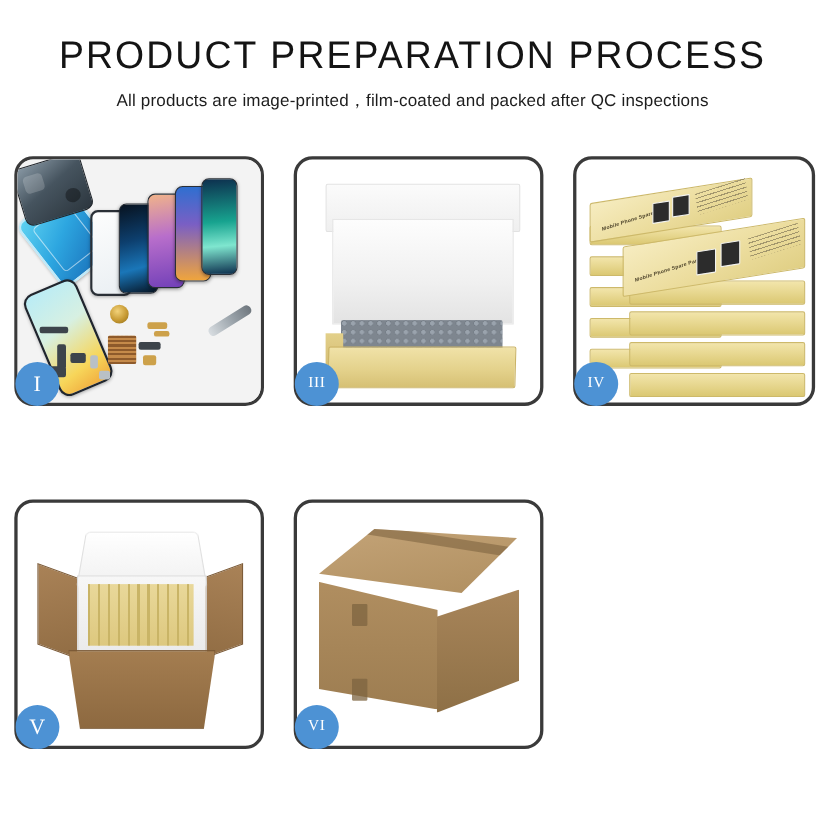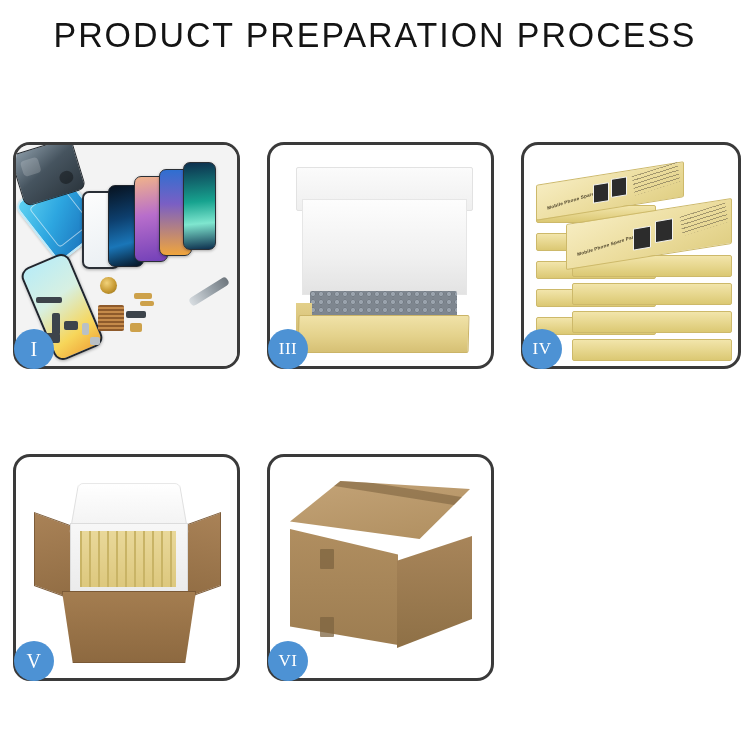--- a/index.html
+++ b/index.html
@@ -12,21 +12,21 @@
     height: 750px;
     overflow: hidden;
     font-family: "Liberation Sans", sans-serif;
     color: #111111;
     position: relative;
   }
 
   
   .header {
     text-align: center;
-    padding-top: 17px;
+    padding-top: 33px;
   }
   .page-title {
     font-family: "Liberation Sans", sans-serif;
     font-size: 35px;
     font-weight: 500;
     letter-spacing: 2.0px;
     color: #141414;
     line-height: 1.05;
     transform: scaleX(0.97);
     white-space: nowrap;
@@ -78,21 +78,21 @@
     border-radius: 50%;
     background: #4d92d4;
     color: #ffffff;
     font-family: "Liberation Serif", serif;
     font-size: 20px;
     line-height: 40px;
     text-align: center;
     letter-spacing: 0.5px;
     z-index: 6;
   }
-  .badge.wide { font-size: 17px; }
+  .badge.wide { font-size: 14px; }
 
   
   .phone-fan { position: absolute; left: 0; top: 0; width: 100%; height: 100%; }
   .ph {
     position: absolute;
     border-radius: 7px;
     box-shadow: 0 1px 3px rgba(0,0,0,0.30);
   }
   .ph-film {
     left: 14px; top: 34px; width: 56px; height: 70px;
@@ -345,20 +345,21 @@
     position: absolute;
     background: rgba(126,100,64,0.75);
     border-radius: 1px;
   }
 </style>
 </head>
 <body>
 
 <div class="header">
   <div class="page-title">PRODUCT PREPARATION PROCESS</div>
+  <div class="page-subtitle">All products are image-printed，film-coated and packed after QC inspections</div>
 </div>
 
 <div class="grid">
 
   <div class="panel panel-1">
     <div class="stage">
       <div class="phone-fan">
         <div class="ph ph-film"></div>
         <div class="ph ph-glass"></div>
         <div class="ph ph-a"></div>

